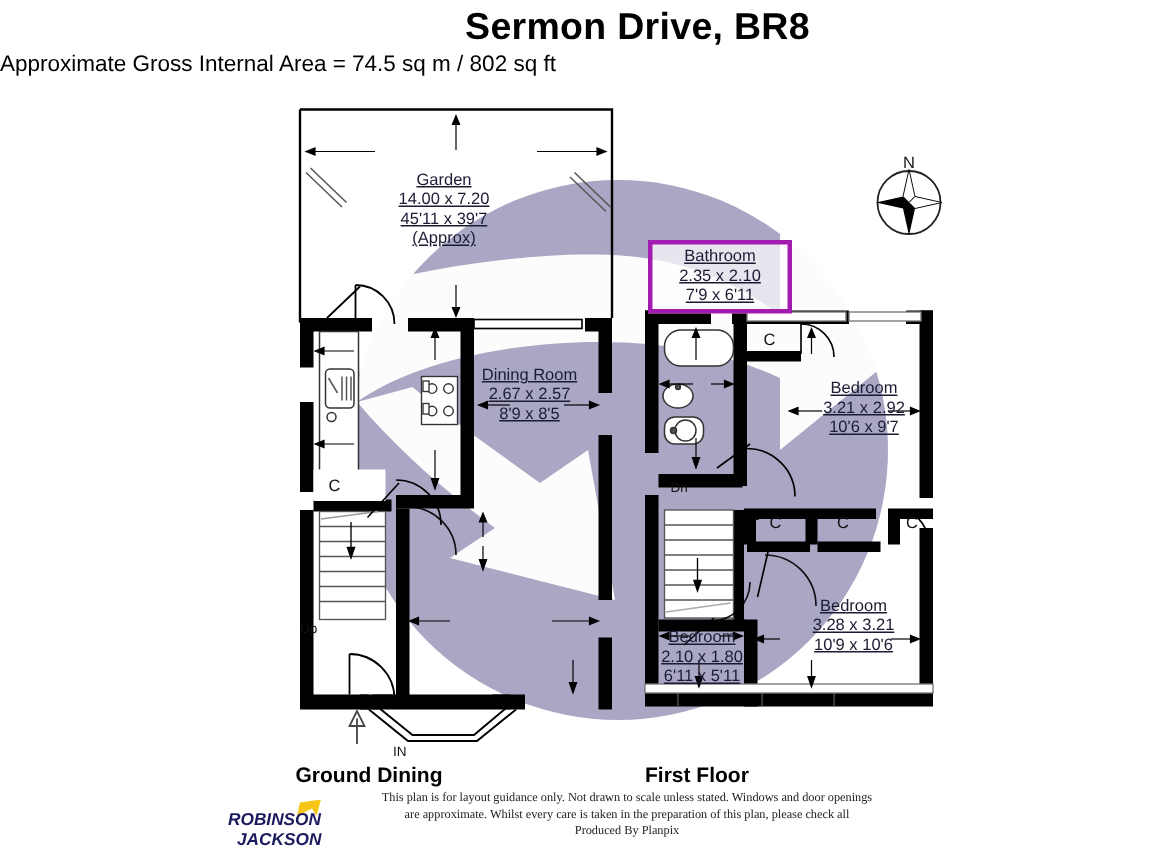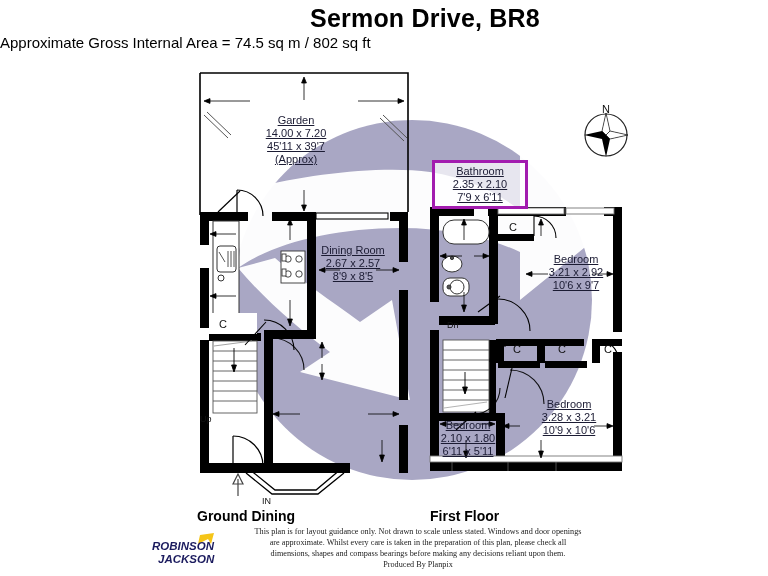--- a/index.html
+++ b/index.html
@@ -406,21 +406,20 @@
   <div class="tiny" style="left:558px;top:343px;font-size:11px;">C</div>
   <div class="tiny" style="left:604px;top:343px;font-size:11px;">C</div>
 
   <div class="floorlab" style="left:197px;top:508px;">Ground Dining</div>
   <div class="floorlab" style="left:430px;top:508px;">First Floor</div>
 
   <div class="footer">
     <div class="disclaimer">
       <div>This plan is for layout guidance only. Not drawn to scale unless stated. Windows and door openings</div>
       <div>are approximate. Whilst every care is taken in the preparation of this plan, please check all</div>
-      <div>dimensions, shapes and compass bearings before making any decisions reliant upon them.</div>
       <div>Produced By Planpix</div>
     </div>
   </div>
 
   <svg class="logo" viewBox="0 0 72 38">
     <path d="M50 5 L64 3 L61 14 L58 9 L48 14 Z" fill="#f5c518"></path>
     <text x="2" y="20" font-family="Liberation Sans, sans-serif" font-size="11.5" font-weight="bold" font-style="italic" fill="#1b1b5e">ROBINSON</text>
     <text x="8" y="33" font-family="Liberation Sans, sans-serif" font-size="11.5" font-weight="bold" font-style="italic" fill="#1b1b5e">JACKSON</text>
   </svg>
 

